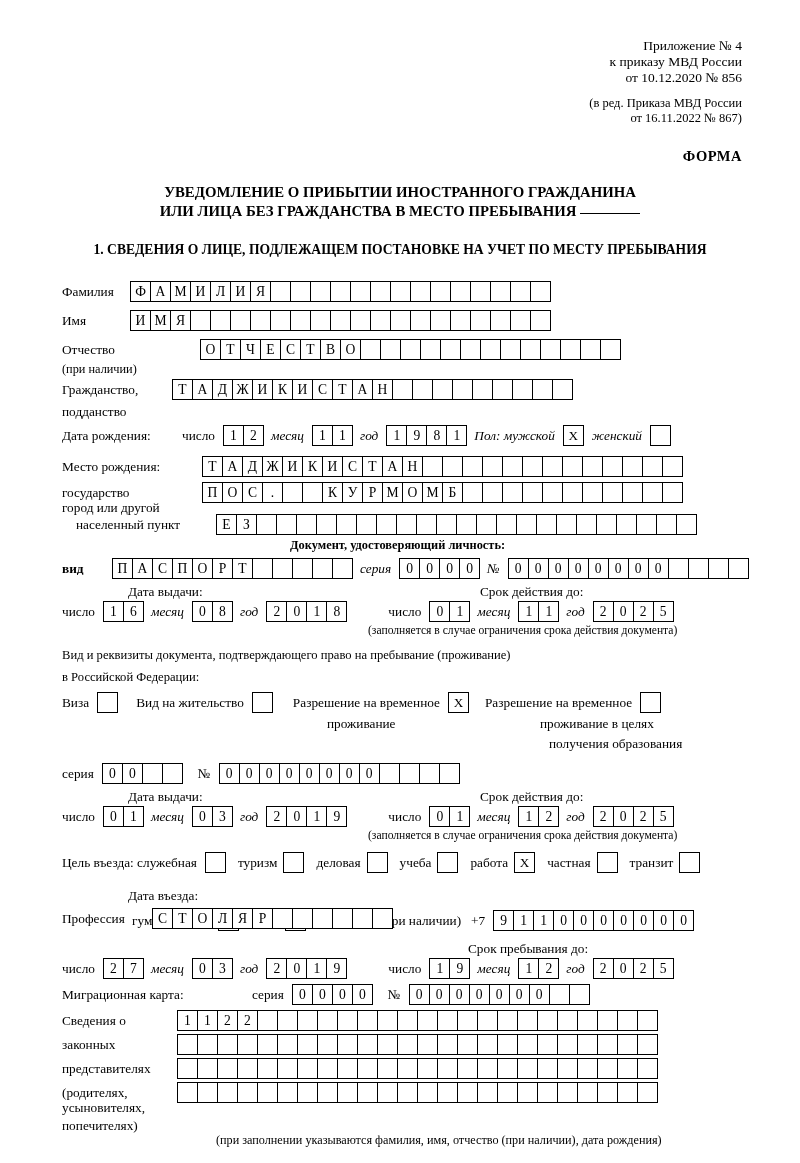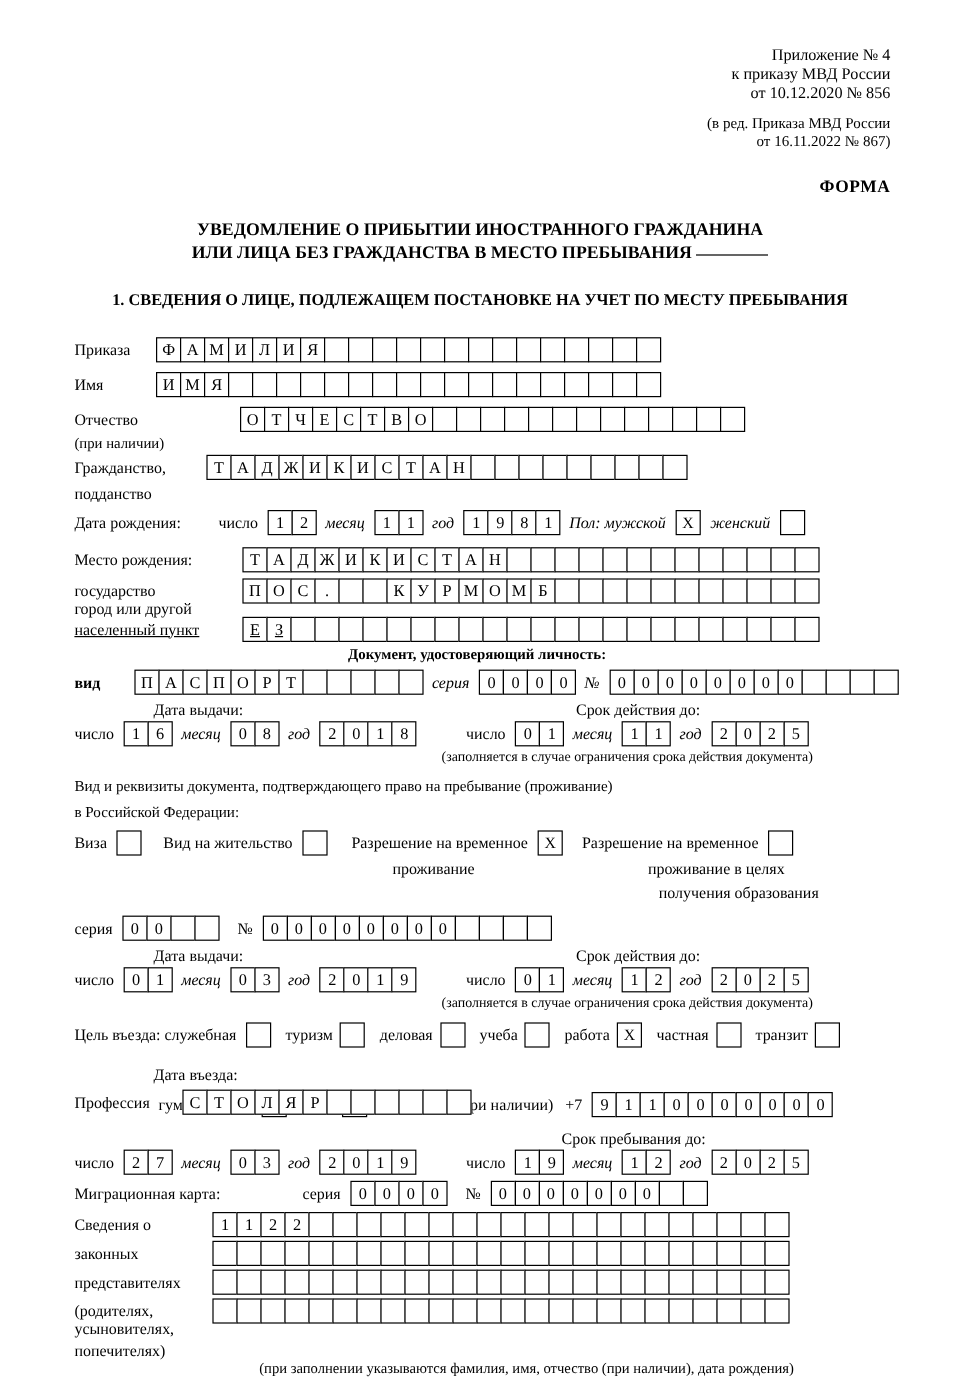--- a/index.html
+++ b/index.html
@@ -137,21 +137,21 @@
     <span>УВЕДОМЛЕНИЕ О ПРИБЫТИИ ИНОСТРАННОГО ГРАЖДАНИНА</span>
     <span class="l2">
       <span>ИЛИ ЛИЦА БЕЗ ГРАЖДАНСТВА В МЕСТО ПРЕБЫВАНИЯ</span>
       <span class="blank"></span>
     </span>
   </div>
 
   <div class="section-title">1. СВЕДЕНИЯ О ЛИЦЕ, ПОДЛЕЖАЩЕМ ПОСТАНОВКЕ НА УЧЕТ ПО МЕСТУ ПРЕБЫВАНИЯ</div>
 
   <div class="row" style="top:281px; left:62px;">
-    <span class="lbl" style="width:68px;">Приказа</span>
+    <span class="lbl" style="width:68px;">Фамилия</span>
     <span class="cells" id="cells-surname">
         <span class="cell">Ф</span>
         <span class="cell">А</span>
         <span class="cell">М</span>
         <span class="cell">И</span>
         <span class="cell">Л</span>
         <span class="cell">И</span>
         <span class="cell">Я</span>
         <span class="cell"></span>
         <span class="cell"></span>
@@ -335,21 +335,21 @@
         <span class="cell"></span>
         <span class="cell"></span>
         <span class="cell"></span>
         <span class="cell"></span>
         <span class="cell"></span>
       </span>
   </div>
   <div class="row" style="top:500px; left:62px;">
     <span class="lbl" style="width:140px;">город или другой</span>
   </div>
-  <div class="row" style="top:514px; left:62px;text-decoration:underline;">
+  <div class="row" style="top:514px; left:76px;">
     <span class="lbl" style="width:140px;">населенный пункт</span>
     <span class="cells" id="cells-birth-city-2">
         <span class="cell">Е</span>
         <span class="cell">З</span>
         <span class="cell"></span>
         <span class="cell"></span>
         <span class="cell"></span>
         <span class="cell"></span>
         <span class="cell"></span>
         <span class="cell"></span>

